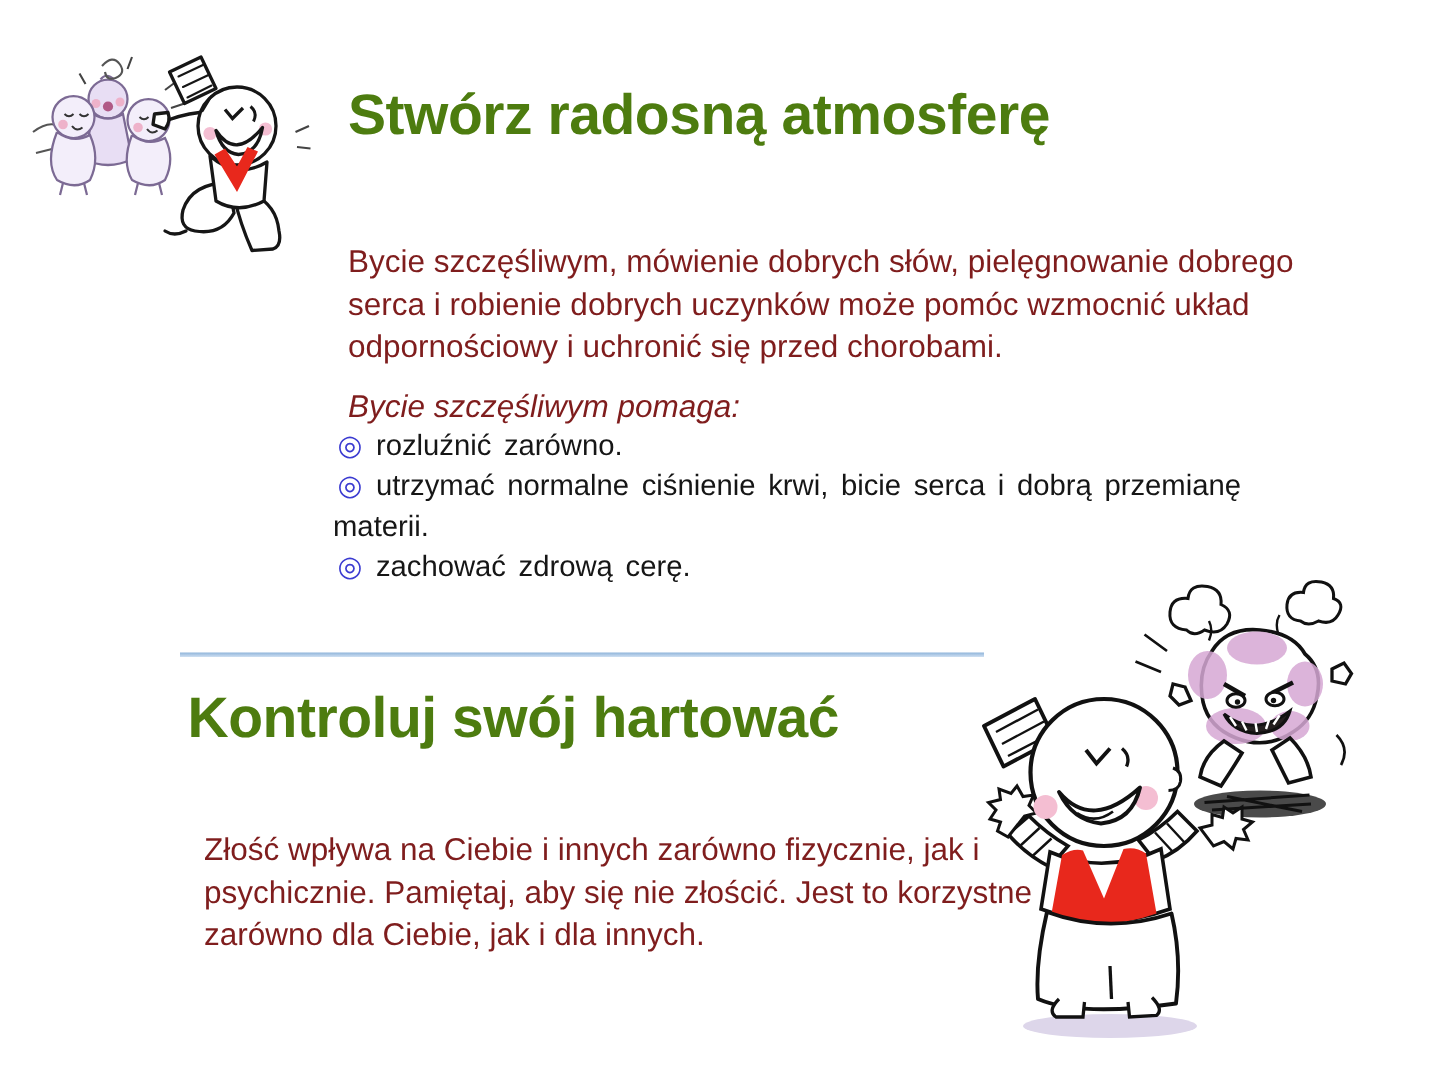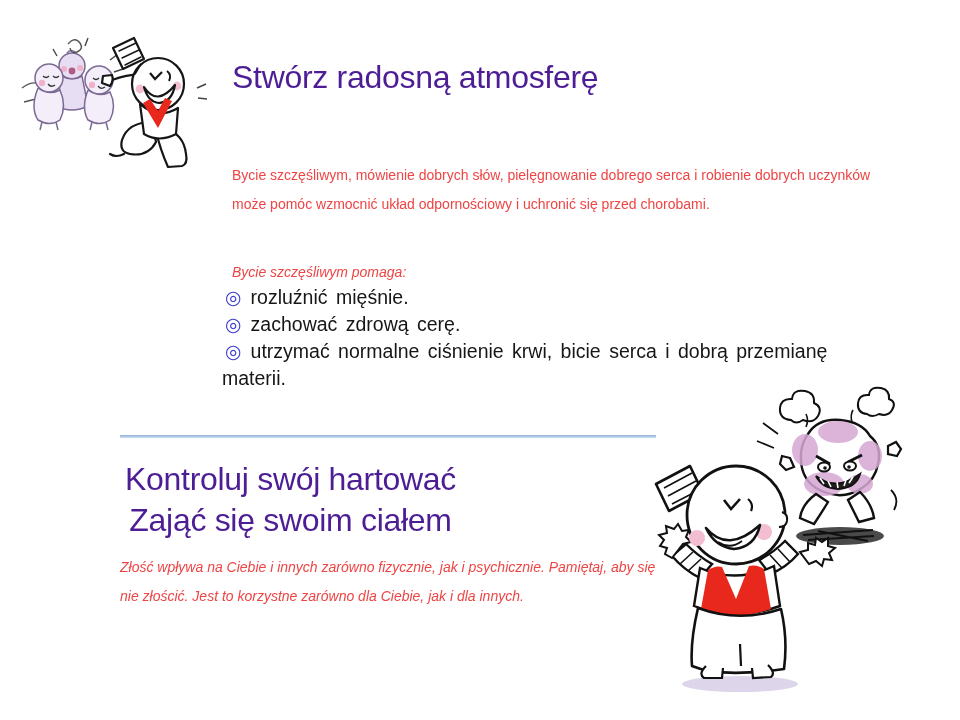--- a/index.html
+++ b/index.html
@@ -1,31 +1,31 @@
 <!DOCTYPE html>
 <html><head>
 <meta charset="utf-8">
 <style>
   html,body{margin:0;padding:0;background:#888;}
   .slide{
     position:relative;width:960px;height:720px;background:#ffffff;
     font-family:"Liberation Sans","DejaVu Sans",sans-serif;overflow:hidden;
   }
   .heading{
-    position:absolute;color:#4c1d95;font-weight:400;font-size:32px;
+    position:absolute;color:#4d7c0f;font-weight:700;font-size:38px;
     line-height:41px;letter-spacing:-0.3px;white-space:nowrap;
   }
   #heading-1{left:232px;top:57px;}
   #heading-2{left:125px;top:459px;text-align:center;}
   .para{
-    position:absolute;color:#ef4444;font-size:14px;line-height:28.5px;
+    position:absolute;color:#7f1d1d;font-size:21px;line-height:28.5px;
   }
   #para-1{left:232px;top:161px;width:648px;}
   #list-intro{left:232px;top:258px;width:648px;font-style:italic;}
-  #para-2{left:120px;top:553px;width:556px;font-style:italic;}
+  #para-2{left:136px;top:553px;width:556px;}
   #bullet-list{
     position:absolute;left:222px;top:284px;width:652px;
     color:#161616;font-size:19.5px;line-height:27px;word-spacing:3px;
   }
   .bullet-item .glyph{
     font-family:"DejaVu Sans",sans-serif;color:#3b3bd1;font-size:19px;
     padding:0 9px 0 3px;word-spacing:0;
   }
   #divider{
     position:absolute;left:120px;top:435px;width:536px;height:3px;
@@ -94,38 +94,37 @@
     <span>Stwórz radosną atmosferę</span><br>
   </div>
 
   <div id="para-1" class="para">Bycie szczęśliwym, mówienie dobrych słów, pielęgnowanie dobrego serca i robienie dobrych uczynków może pomóc wzmocnić układ odpornościowy i uchronić się przed chorobami.</div>
 
   <div id="list-intro" class="para">Bycie szczęśliwym pomaga:</div>
 
   <div id="bullet-list">
 
       <div class="bullet-item">
-        <span class="glyph">◎</span><span>rozluźnić mięśnie.</span>
+        <span class="glyph">◎</span><span>rozluźnić zarówno.</span>
+      </div>
+
+      <div class="bullet-item">
+        <span class="glyph">◎</span><span>utrzymać normalne ciśnienie krwi, bicie serca i dobrą przemianę materii.</span>
       </div>
 
       <div class="bullet-item">
         <span class="glyph">◎</span><span>zachować zdrową cerę.</span>
-      </div>
-
-      <div class="bullet-item">
-        <span class="glyph">◎</span><span>utrzymać normalne ciśnienie krwi, bicie serca i dobrą przemianę materii.</span>
       </div>
 
     </div>
 
   <div id="divider"></div>
 
   <div id="heading-2" class="heading">
     <span>Kontroluj swój hartować</span><br>
-    <span>Zająć się swoim ciałem</span>
   </div>
 
   <div id="para-2" class="para">Złość wpływa na Ciebie i innych zarówno fizycznie, jak i psychicznie. Pamiętaj, aby się nie złościć. Jest to korzystne zarówno dla Ciebie, jak i dla innych.</div>
 
   <svg id="illo-bottom-right" width="300" height="340" viewBox="0 0 300 340">
     <g>
       <path d="M143,48 q-12,-1 -11,-12 q1,-10 12,-9 q1,-10 13,-8 q10,2 9,12 q9,4 4,13 q-5,8 -15,4 q-7,5 -12,0 z" fill="#fff" stroke="#111" stroke-width="2"></path>
       <path d="M219,42 q-10,-1 -9,-11 q1,-9 11,-8 q1,-9 12,-7 q9,2 8,11 q8,3 3,11 q-4,7 -13,4 q-7,4 -12,0 z" fill="#fff" stroke="#111" stroke-width="2"></path>
       <path d="M158,55 q3,-7 0,-13 M204,50 q-2,-7 1,-12" stroke="#111" fill="none" stroke-width="1.6"></path>
       <path d="M130,62 l-15,-11 M126,76 l-17,-7" stroke="#111" stroke-width="1.8"></path>

